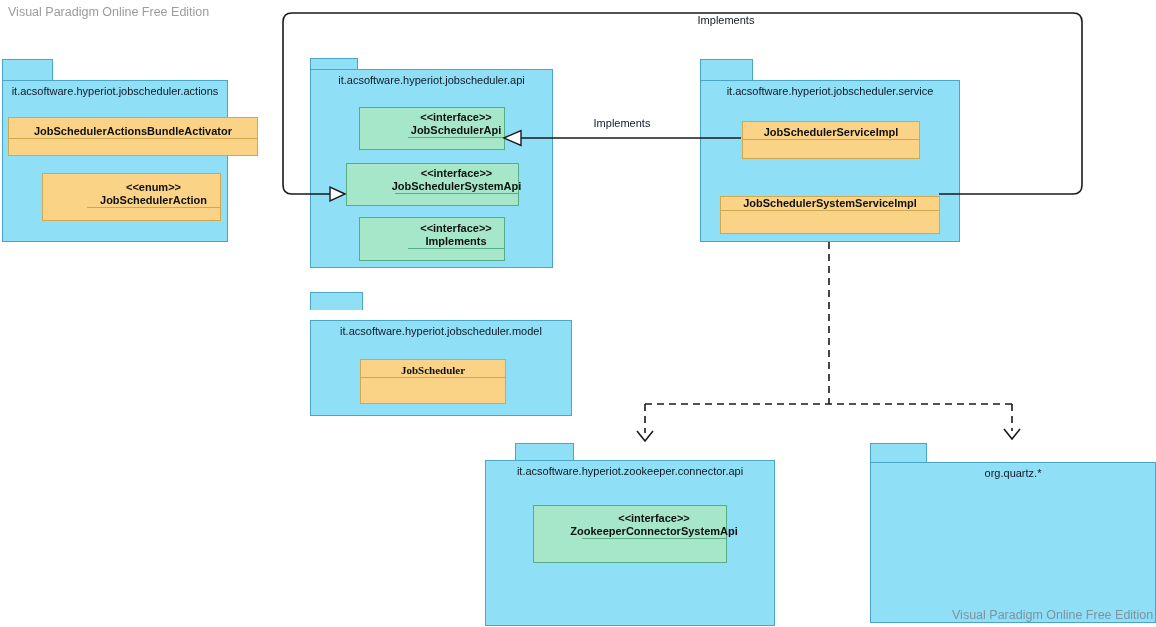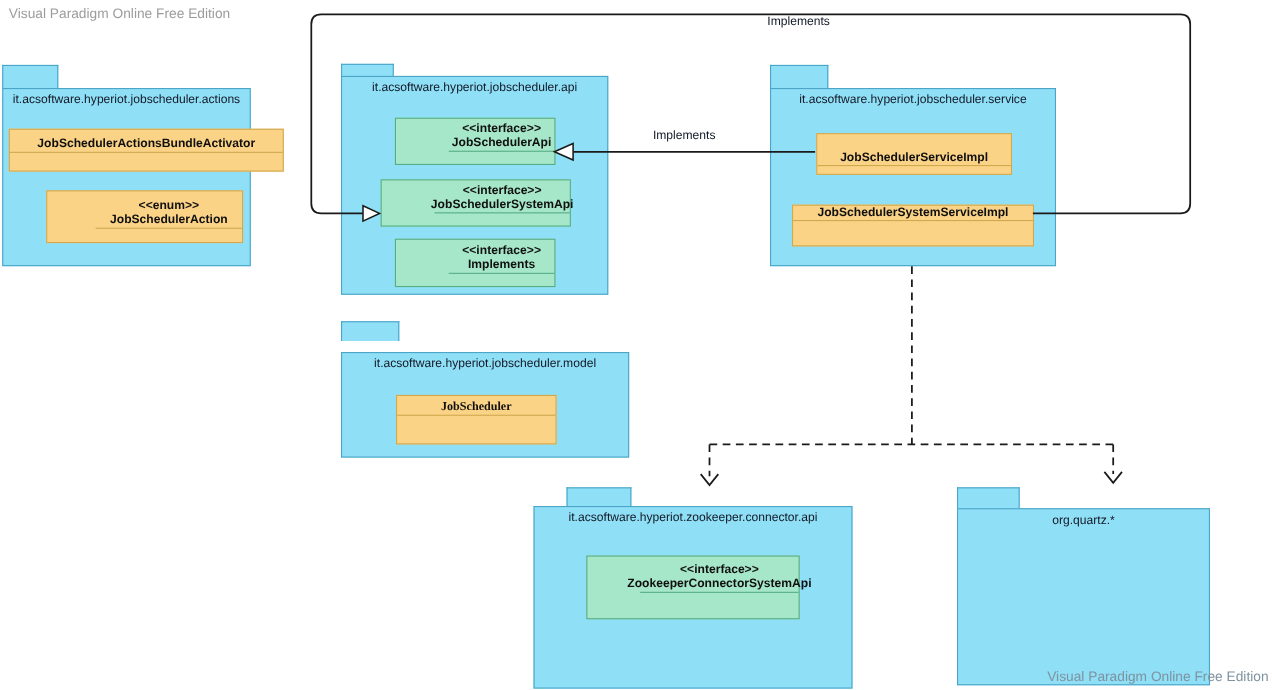--- a/index.html
+++ b/index.html
@@ -102,26 +102,26 @@
         <span>Implements</span>
       </div>
       <div class="empty-comp"></div>
     </div>
   </div>
 
   <div class="pkg-tab" style="left:700px; top:59px; width:53px; height:21px;"></div>
   <div class="pkg-body" style="left:700px; top:80px; width:260px; height:162px;">
     <div class="pkg-name">it.acsoftware.hyperiot.jobscheduler.service</div>
     <div class="member cls" style="left:41px; top:40px; width:178px; height:38px;">
-      <div class="name-comp" style="height:29px;">
+      <div class="name-comp" style="height:18px;">
         <span>JobSchedulerServiceImpl</span>
       </div>
       <div class="empty-comp"></div>
     </div>
-    <div class="member cls" style="left:19px; top:105px; width:220px; height:38px;gap:28px;">
+    <div class="member cls" style="left:19px; top:115px; width:220px; height:38px;gap:28px;">
       <div class="name-comp" style="height:19px;">
         <span>JobSchedulerSystemServiceImpl</span>
       </div>
       <div class="empty-comp"></div>
     </div>
   </div>
 
   <div class="pkg-tab" style="left:310px; top:292px; width:53px; height:18px;"></div>
   <div class="pkg-body" style="left:310px; top:320px; width:262px; height:96px;">
     <div class="pkg-name">it.acsoftware.hyperiot.jobscheduler.model</div>
@@ -139,21 +139,21 @@
     <div class="member iface" style="left:47px; top:44px; width:194px; height:58px;">
       <div class="name-comp" style="height:33px;">
         <span>&lt;&lt;interface&gt;&gt;</span>
         <span>ZookeeperConnectorSystemApi</span>
       </div>
       <div class="empty-comp"></div>
     </div>
   </div>
 
   <div class="pkg-tab" style="left:870px; top:443px; width:57px; height:19px;"></div>
-  <div class="pkg-body" style="left:870px; top:462px; width:230px; height:161px;">
+  <div class="pkg-body" style="left:870px; top:462px; width:286px; height:161px;">
     <div class="pkg-name">org.quartz.*</div>
   </div>
 
   <div class="watermark bottom" style="left:952px; top:608px; width:200px;">Visual Paradigm Online Free Edition</div>
 
   <svg class="overlay" width="1156" height="627" viewBox="0 0 1156 627">
     <g>
       <path class="solid" d="M741,138 L521,138"></path>
       <polygon class="hollow" points="504,138 521,130.5 521,145.5"></polygon>
     </g>

